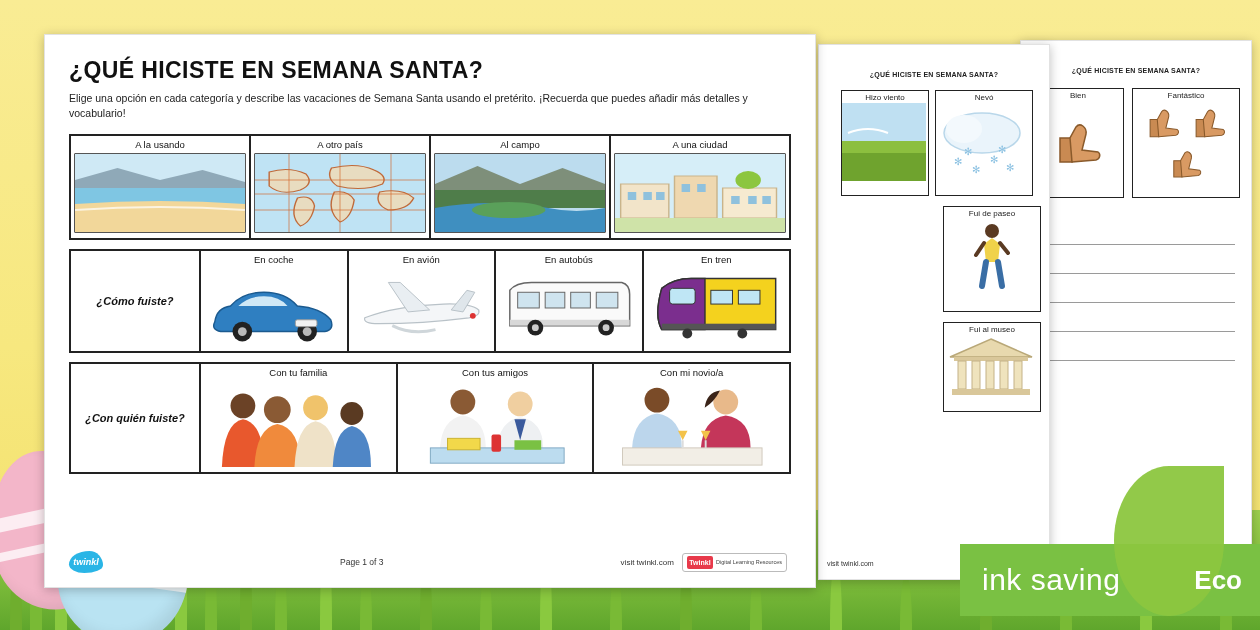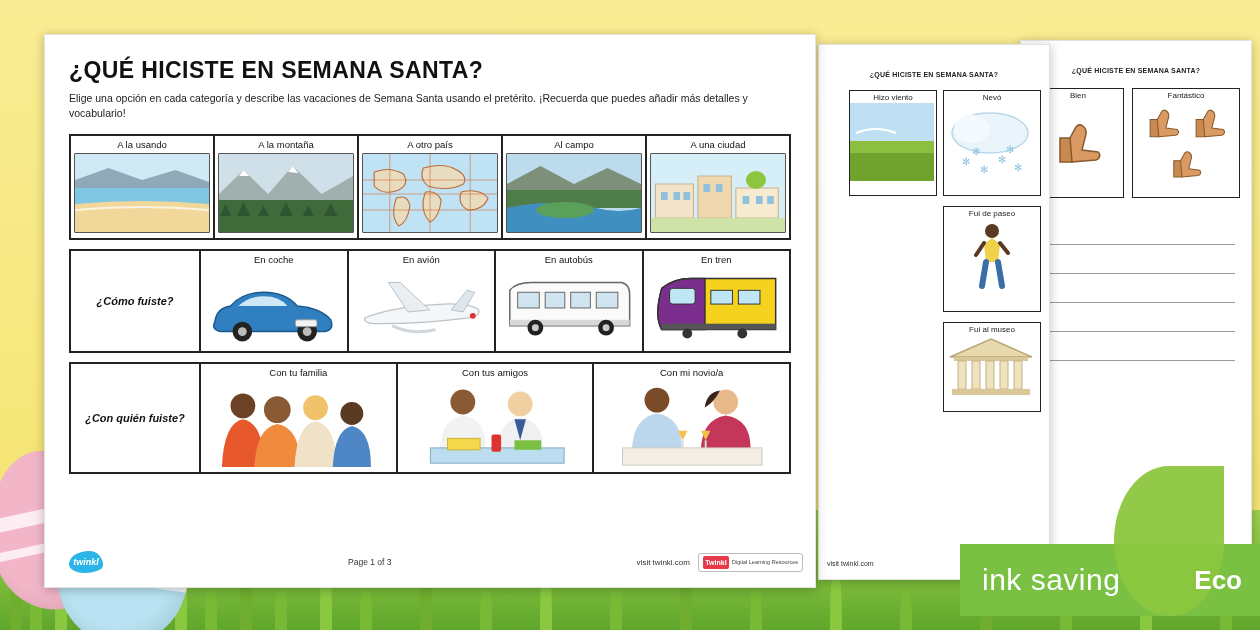--- a/index.html
+++ b/index.html
@@ -39,21 +39,21 @@
   .row{display:flex;border:2px solid #222;margin-bottom:9px;background:#fff;}
   .row-label{flex:0 0 120px;display:flex;align-items:center;justify-content:center;
     font-size:11px;font-weight:bold;font-style:italic;color:#111;border-right:2px solid #222;text-align:center;padding:4px;}
   .cells{display:flex;flex:1;}
   .cell{flex:1;border-right:2px solid #222;display:flex;flex-direction:column;align-items:center;padding:3px 4px 5px;}
   .cell:last-child{border-right:none;}
   .cell .cap{font-size:9.5px;color:#111;margin-bottom:3px;text-align:center;}
   .pic{width:100%;height:78px;border:1px solid #555;border-radius:1px;overflow:hidden;position:relative;background:#fff;}
   .row2 .pic,.row3 .pic{border:none;}
 
-  .footer{position:absolute;left:24px;right:12px;bottom:14px;display:flex;align-items:center;justify-content:space-between;}
+  .footer{position:absolute;left:24px;right:28px;bottom:14px;display:flex;align-items:center;justify-content:space-between;}
   .pageno{font-size:8.5px;color:#333;}
   .visit{font-size:8px;color:#333;}
   .twinkl-logo{display:flex;align-items:center;gap:4px;}
   .blob{width:34px;height:22px;background:#2ab5e6;border-radius:60% 40% 55% 45%/60% 65% 35% 40%;position:relative;}
   .blob span{position:absolute;inset:0;display:flex;align-items:center;justify-content:center;color:#fff;font-size:9px;font-weight:bold;font-style:italic;}
   .badge{display:flex;align-items:center;gap:3px;border:1px solid #bbb;padding:2px 4px;border-radius:3px;}
   .badge .b1{width:26px;height:13px;background:#e8394a;border-radius:2px;color:#fff;font-size:7px;display:flex;align-items:center;justify-content:center;font-weight:bold;}
   .badge .b2{font-size:5.5px;color:#444;line-height:1.1;}
 
   
@@ -142,21 +142,21 @@
     <div class="line"></div>
     <div class="line"></div>
     <div class="line"></div>
     <div class="line"></div>
     <div class="line"></div>
   </div>
 </div>
 
 <div class="sheet sheet2">
   <div class="mini-title">¿QUÉ HICISTE EN SEMANA SANTA?</div>
-  <div style="display:flex;gap:6px;justify-content:flex-end;margin-top:12px;padding-right:8px;">
+  <div style="display:flex;gap:6px;justify-content:flex-end;margin-top:12px;padding-right:16px;">
     <div class="mini-box" style="width:86px;height:104px;">
       <div class="mini-cap">Hizo viento</div>
       <svg width="84" height="78" viewBox="0 0 84 78">
         <rect x="0" y="0" width="84" height="40" fill="#bfe0f2"></rect>
         <rect x="0" y="38" width="84" height="40" fill="#8cbf3f"></rect>
         <rect x="0" y="50" width="84" height="28" fill="#6fa32e"></rect>
         <path d="M6 30 q20 -8 40 0" stroke="#fff" stroke-width="2" fill="none"></path>
       </svg>
     </div>
     <div class="mini-box" style="width:96px;height:104px;">
@@ -215,32 +215,20 @@
     <div class="cells">
       <div class="cell">
         <div class="cap">A la usando</div>
         <div class="pic">
           <svg width="100%" height="100%" viewBox="0 0 120 78" preserveAspectRatio="none">
             <rect width="120" height="78" fill="#cfe9f5"></rect>
             <path d="M0 26 L30 14 L60 26 L90 16 L120 28 L120 34 L0 34 Z" fill="#8fa9b8"></path>
             <rect y="34" width="120" height="16" fill="#7fc6e3"></rect>
             <path d="M0 50 Q60 44 120 50 L120 78 L0 78 Z" fill="#f2d79a"></path>
             <path d="M0 56 Q60 50 120 56" stroke="#fff" stroke-width="2" fill="none" opacity=".7"></path>
-          </svg>
-        </div>
-      </div>
-      <div class="cell">
-        <div class="cap">A la montaña</div>
-        <div class="pic">
-          <svg width="100%" height="100%" viewBox="0 0 120 78" preserveAspectRatio="none">
-            <rect width="120" height="78" fill="#cfe0e8"></rect>
-            <path d="M0 40 L22 16 L44 40 L66 12 L92 40 L120 22 L120 46 L0 46 Z" fill="#9fb0ae"></path>
-            <path d="M18 22 L22 16 L27 22 Z M62 18 L66 12 L71 19 Z" fill="#fff"></path>
-            <path d="M0 46 L120 46 L120 78 L0 78 Z" fill="#3f6b3a"></path>
-            <path d="M6 50 l5 12 l-10 0z M22 48 l6 14 l-12 0z M40 52 l5 10 l-10 0z M60 48 l6 14 l-12 0z M80 51 l5 11 l-10 0z M100 49 l6 13 l-12 0z" fill="#2e5530"></path>
           </svg>
         </div>
       </div>
       <div class="cell">
         <div class="cap">A otro país</div>
         <div class="pic">
           <svg width="100%" height="100%" viewBox="0 0 120 78" preserveAspectRatio="none">
             <rect width="120" height="78" fill="#bfe3f4"></rect>
             <g fill="#e8dcc0" stroke="#c06a3a" stroke-width="1">
               <path d="M10 18 q14 -6 26 2 q6 10 -4 16 q-14 6 -22 -4 z"></path>

